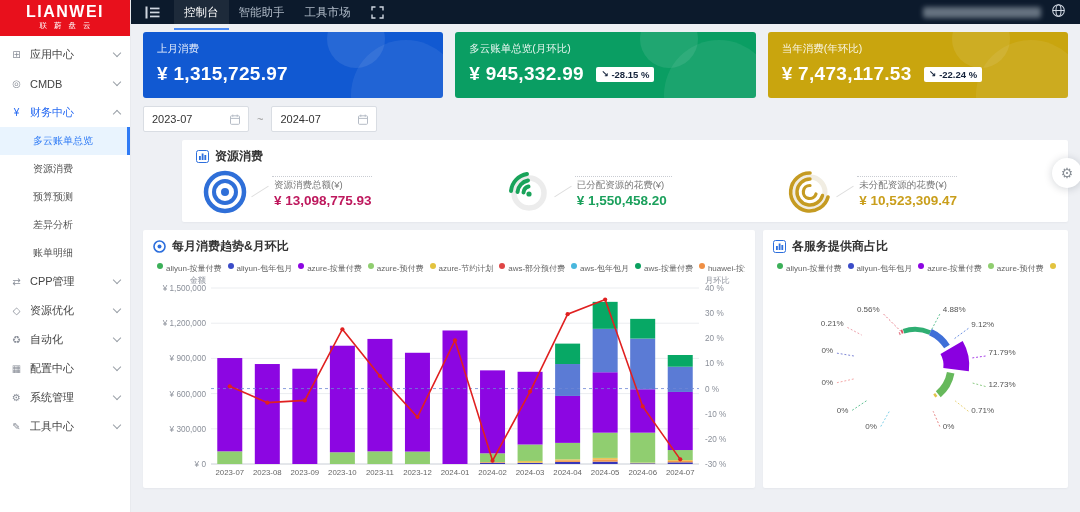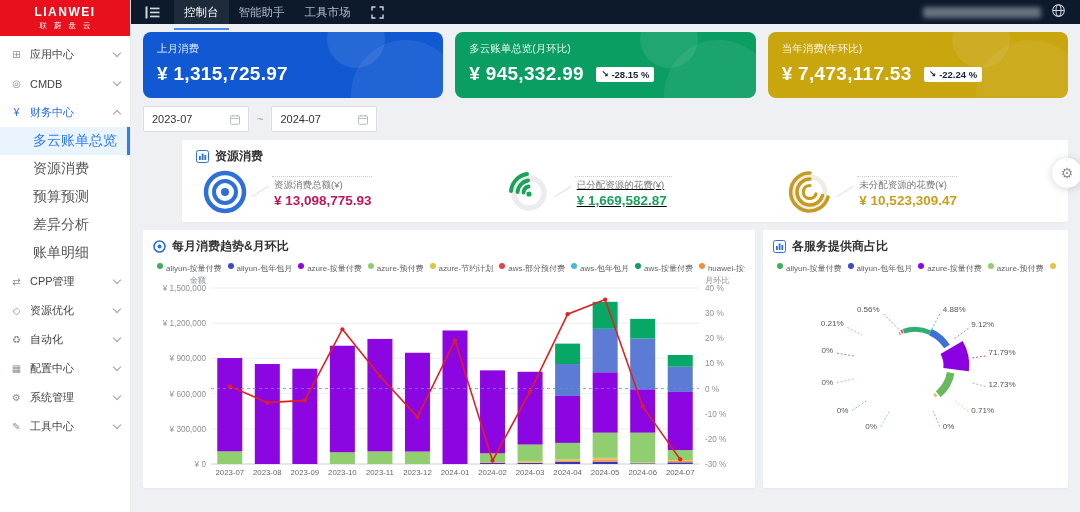--- a/index.html
+++ b/index.html
@@ -1,64 +1,64 @@
 <!DOCTYPE html>
 <html><head>
 <meta charset="utf-8">
 <style>
   html,body{margin:0;padding:0;width:1080px;height:512px;overflow:hidden;
     font-family:"Liberation Sans","DejaVu Sans",sans-serif;background:#eef0f4;}
   .app{display:flex;width:1080px;height:512px;}
   
   .sidebar{width:130px;background:#fff;border-right:1px solid #e8eaee;display:flex;flex-direction:column;flex-shrink:0;}
   .logo{height:36px;background:#e8101c;color:#fff;display:flex;flex-direction:column;justify-content:center;align-items:center;}
-  .logo-main{font-size:12px;font-weight:bold;letter-spacing:1.5px;line-height:14px;}
+  .logo-main{font-size:16px;font-weight:bold;letter-spacing:1.5px;line-height:14px;}
   .logo-sub{font-size:7.5px;letter-spacing:7px;margin-top:2px;text-indent:7px;}
   .menu{flex:1;overflow:hidden;padding-top:4px;}
   .menu-item{display:flex;align-items:center;height:29px;padding:0 10px;font-size:11px;color:#444;cursor:pointer;}
   .menu-item .mi-icon{width:13px;font-size:10px;color:#8a8f99;margin-right:7px;text-align:center;}
   .menu-item.active{color:#2468f2;}
   .menu-item.active .mi-icon{color:#2468f2;}
   .mi-label{flex:1;white-space:nowrap;overflow:hidden;}
   .chev{width:5px;height:5px;border-right:1.2px solid #9aa0a8;border-bottom:1.2px solid #9aa0a8;transform:rotate(45deg);margin-top:-3px;}
   .chev.up{transform:rotate(-135deg);margin-top:3px;}
-  .sub-item{height:28px;display:flex;align-items:center;padding-left:33px;font-size:14px;color:#555;cursor:pointer;}
+  .sub-item{height:28px;display:flex;align-items:center;padding-left:33px;font-size:10px;color:#555;cursor:pointer;}
   .sub-item.active{color:#2f7bf5;background:#e9f4fe;border-right:3px solid #2f7bf5;}
   
   .right-col{flex:1;display:flex;flex-direction:column;min-width:0;}
   .topnav{height:24px;background:#0c1a2c;display:flex;align-items:center;padding:0 14px;flex-shrink:0;}
   .nav-icon{margin-right:14px;display:flex;align-items:center;}
   .nav-tab{color:#aeb9c6;font-size:11.5px;padding:0 10px;height:36px;display:flex;align-items:center;cursor:pointer;}
   .nav-tab.active{color:#fff;background:rgba(255,255,255,0.07);box-shadow:inset 0 -2px 0 #4c8bf5;}
   .nav-right{margin-left:auto;display:flex;align-items:center;gap:10px;}
   .user-blur{width:118px;height:11px;border-radius:2px;background:#76828f;filter:blur(2.5px);opacity:.85;}
   
   .content{flex:1;padding:8px 12px;position:relative;overflow:hidden;}
   .cards{display:flex;gap:12px;margin-bottom:8px;}
-  .card{flex:1;height:66px;border-radius:8px;color:#fff;padding:10px 14px;box-sizing:border-box;position:relative;overflow:hidden;}
+  .card{flex:1;height:66px;border-radius:3px;color:#fff;padding:10px 14px;box-sizing:border-box;position:relative;overflow:hidden;}
   .card.blue{background:#1159d2;} .card.green{background:#0a9e63;} .card.gold{background:#c9a50e;}
   .card::before{content:"";position:absolute;width:110px;height:110px;border-radius:50%;background:rgba(255,255,255,0.07);right:-18px;bottom:-52px;}
   .card::after{content:"";position:absolute;width:58px;height:58px;border-radius:50%;background:rgba(255,255,255,0.09);right:58px;top:-22px;}
   .card-label{font-size:10.5px;opacity:.9;margin-bottom:7px;}
   .card-value-row{display:flex;align-items:center;}
   .card-value{font-size:19px;font-weight:bold;letter-spacing:.3px;}
   .badge{display:inline-flex;align-items:center;background:#fff;color:#15233b;font-size:9.5px;font-weight:bold;border-radius:2px;padding:2px 5px;margin-left:12px;gap:3px;position:relative;z-index:1;}
   .badge .arrow{font-size:9px;}
   
   .date-row{display:flex;align-items:center;gap:8px;margin-bottom:8px;}
   .date-input{width:106px;height:26px;background:#fff;border:1px solid #d9dde3;border-radius:2px;display:flex;align-items:center;padding:0 8px;box-sizing:border-box;font-size:11px;color:#333;cursor:pointer;}
   .date-input span{flex:1;}
   .date-sep{color:#999;font-size:11px;}
   
   .panel{background:#fff;border-radius:2px;box-shadow:0 1px 2px rgba(20,30,50,0.04);}
   .panel-title{display:flex;align-items:center;gap:6px;font-size:12px;font-weight:bold;color:#333;}
   .res-panel{height:82px;margin-bottom:8px;padding:8px 14px;box-sizing:border-box;margin-left:39px;}
   .metrics{display:flex;padding:4px 10px 0 6px;}
   .metric{flex:1;display:flex;align-items:center;}
-  .metric.m2{margin-left:46px;text-decoration:underline;} .metric.m3{margin-left:26px;}
+  .metric.m2{margin-left:46px;} .metric.m3{margin-left:26px;}
   .m-conn{width:20px;height:1px;background:#ddd;transform:rotate(-32deg);align-self:flex-start;margin:22px 0 0 2px;}
   .m-info{margin-left:2px;}
   .m-label{font-size:9.5px;color:#777;border-top:1px dotted #c9ccd2;padding:2px 8px 1px 2px;white-space:nowrap;}
   .m-value{font-size:13.5px;font-weight:bold;padding-left:2px;white-space:nowrap;}
   .m-value.v1{color:#be185d;} .m-value.v2{color:#1ba05c;} .m-value.v3{color:#c99e1b;}
   
   .charts{display:flex;gap:8px;height:258px;}
   .trend-panel{width:612px;padding:8px 10px;box-sizing:border-box;flex-shrink:0;}
   .prov-panel{flex:1;padding:8px 10px;box-sizing:border-box;min-width:0;}
   .legend-row{display:flex;align-items:center;margin:7px 0 2px 4px;white-space:nowrap;overflow:hidden;font-size:8px;color:#666;}
@@ -245,21 +245,21 @@
             <svg width="46" height="46" viewBox="0 0 46 46">
               <circle cx="24" cy="24" r="15" fill="none" stroke="#ececec" stroke-width="5.5"></circle>
               <path d="M6 22 A19 19 0 0 1 22 5" fill="none" stroke="#19a35a" stroke-width="4" stroke-linecap="round"></path>
               <path d="M12.5 23 A13 13 0 0 1 23 11.5" fill="none" stroke="#19a35a" stroke-width="4" stroke-linecap="round"></path>
               <path d="M18.5 23.5 A7 7 0 0 1 23.5 17.5" fill="none" stroke="#19a35a" stroke-width="4" stroke-linecap="round"></path>
               <circle cx="24" cy="25" r="2.6" fill="#19a35a"></circle>
             </svg>
             <span class="m-conn"></span>
             <div class="m-info">
               <div class="m-label">已分配资源的花费(¥)</div>
-              <div class="m-value v2">¥ 1,669,582.87</div>
+              <div class="m-value v2">¥ 1,550,458.20</div>
             </div>
           </div>
 
           <div class="metric m3">
             <svg width="46" height="46" viewBox="0 0 46 46">
               <circle cx="23" cy="23" r="15" fill="none" stroke="#f1ede2" stroke-width="5"></circle>
               <path d="M23 4 A19 19 0 1 0 41 28" fill="none" stroke="#c59b22" stroke-width="3.6" stroke-linecap="round"></path>
               <path d="M23 10 A13 13 0 1 0 35.5 26.5" fill="none" stroke="#c59b22" stroke-width="3.4" stroke-linecap="round"></path>
               <path d="M23 16.5 A6.5 6.5 0 1 0 29 25" fill="none" stroke="#c59b22" stroke-width="3.2" stroke-linecap="round"></path>
             </svg>

